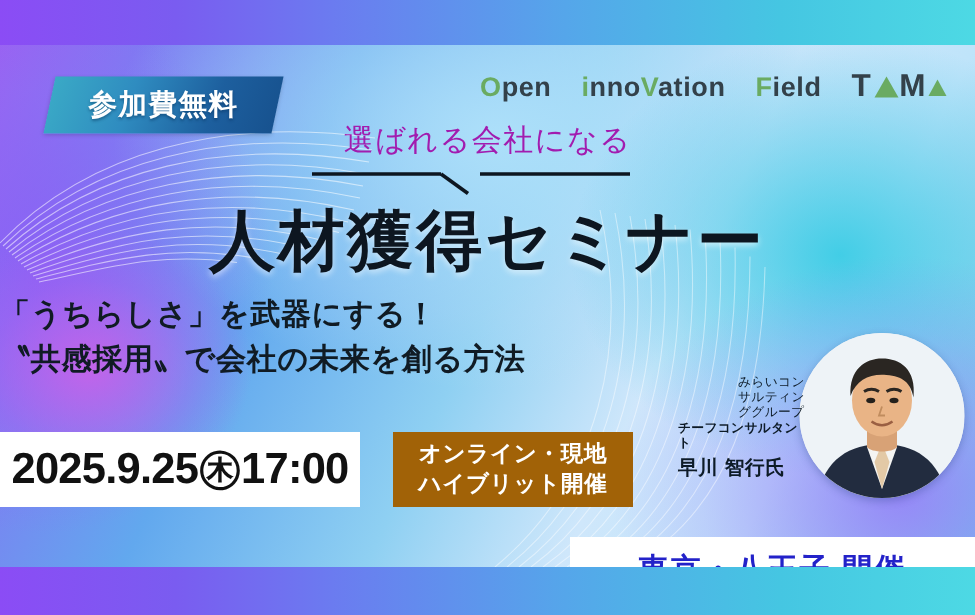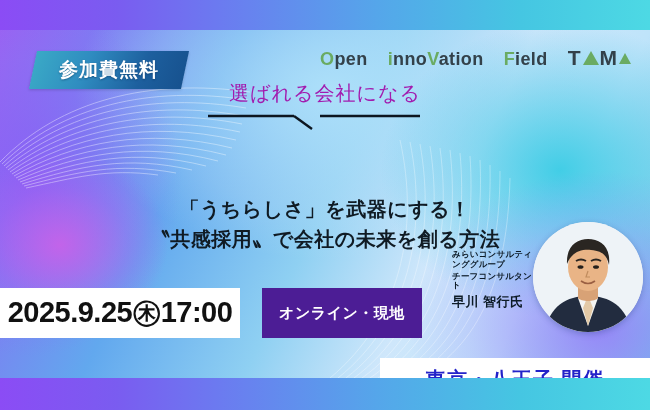--- a/index.html
+++ b/index.html
@@ -75,51 +75,51 @@
   .rule{
     position:absolute;left:208px;top:112px;width:212px;height:18px;
   }
   .headline{
     position:absolute;left:0;right:0;top:131px;
     text-align:center;color:#0d1620;
     font-size:44px;font-weight:bold;letter-spacing:2px;
     text-shadow:0 2px 4px rgba(255,255,255,.55);
   }
   .sub1,.sub2{
-    position:absolute;left:0;right:0;text-align:center;
+    position:absolute;left:0;right:0;text-align:left;
     color:#101b24;font-weight:bold;letter-spacing:.5px;
   }
   .sub1{top:196px;font-size:20px;}
   .sub2{top:226px;font-size:20px;}
 
   
   .speaker-photo{
     position:absolute;left:533px;top:222px;width:110px;height:110px;
     border-radius:50%;overflow:hidden;background:#eef2f6;
     box-shadow:0 2px 6px rgba(0,40,90,.25);
   }
   .speaker-text{
     position:absolute;left:452px;top:250px;width:86px;
     text-align:left;color:#0d1b27;line-height:1.15;
   }
-  .speaker-org{font-size:8.5px;font-weight:bold;letter-spacing:.2px;}
+  .speaker-org{font-size:8.5px;font-weight:normal;letter-spacing:.2px;margin-left:40px;}
   .speaker-role{font-size:8.5px;font-weight:bold;margin-top:2px;letter-spacing:.2px;}
   .speaker-name{font-size:13px;font-weight:bold;margin-top:4px;letter-spacing:.5px;}
 
   
   .date-bar{
     position:absolute;left:0;top:288px;width:240px;height:50px;
     background:#ffffff;display:flex;align-items:center;justify-content:center;
   }
   .date-bar span{
     color:#111;font-weight:bold;font-size:29px;letter-spacing:-.5px;white-space:nowrap;
   }
   .format-bar{
     position:absolute;left:262px;top:288px;width:160px;height:50px;
-    background:#4c1d95;display:flex;flex-direction:column;
+    background:#a16207;display:flex;flex-direction:column;
     align-items:center;justify-content:center;gap:1px;
   }
   .format-bar div{
     color:#fff;font-weight:bold;font-size:15px;letter-spacing:.5px;line-height:1.25;
   }
   .place-bar{
     position:absolute;right:0;top:358px;width:270px;height:42px;
     background:#ffffff;display:flex;align-items:center;justify-content:center;
   }
   .place-bar span{
@@ -185,20 +185,21 @@
   </div>
 
   <div class="kicker">選ばれる会社になる</div>
 
   <svg class="rule" viewBox="0 0 212 18">
     <line x1="0" y1="4" x2="86" y2="4" stroke="#0d1620" stroke-width="2.4"></line>
     <line x1="86" y1="4" x2="104" y2="17" stroke="#0d1620" stroke-width="2.4"></line>
     <line x1="112" y1="4" x2="212" y2="4" stroke="#0d1620" stroke-width="2.4"></line>
   </svg>
 
+  <div class="headline">人材獲得セミナー</div>
   <div class="sub1">「うちらしさ」を武器にする！</div>
   <div class="sub2">〝共感採用〟で会社の未来を創る方法</div>
 
   <div class="speaker-photo">
     <svg viewBox="0 0 110 110" width="110" height="110">
       <rect x="0" y="0" width="110" height="110" fill="#eef3f7"></rect>
 
       <path d="M12,110 C16,84 34,74 55,74 C76,74 94,84 98,110 Z" fill="#222c3f"></path>
 
       <path d="M45,76 L55,104 L65,76 L58,72 L52,72 Z" fill="#f4f4f2"></path>
@@ -227,20 +228,21 @@
     <div class="speaker-role">チーフコンサルタント</div>
     <div class="speaker-name">早川 智行氏</div>
   </div>
 
   <div class="date-bar">
     <span>2025.9.25㊍17:00</span>
   </div>
 
   <div class="format-bar">
     <div>オンライン・現地</div>
+    <div>ハイブリット開催</div>
   </div>
 
   <div class="place-bar">
     <span>東京・八王子 開催</span>
   </div>
 
   <div class="strip bottom"></div>
 
 </div>
 

